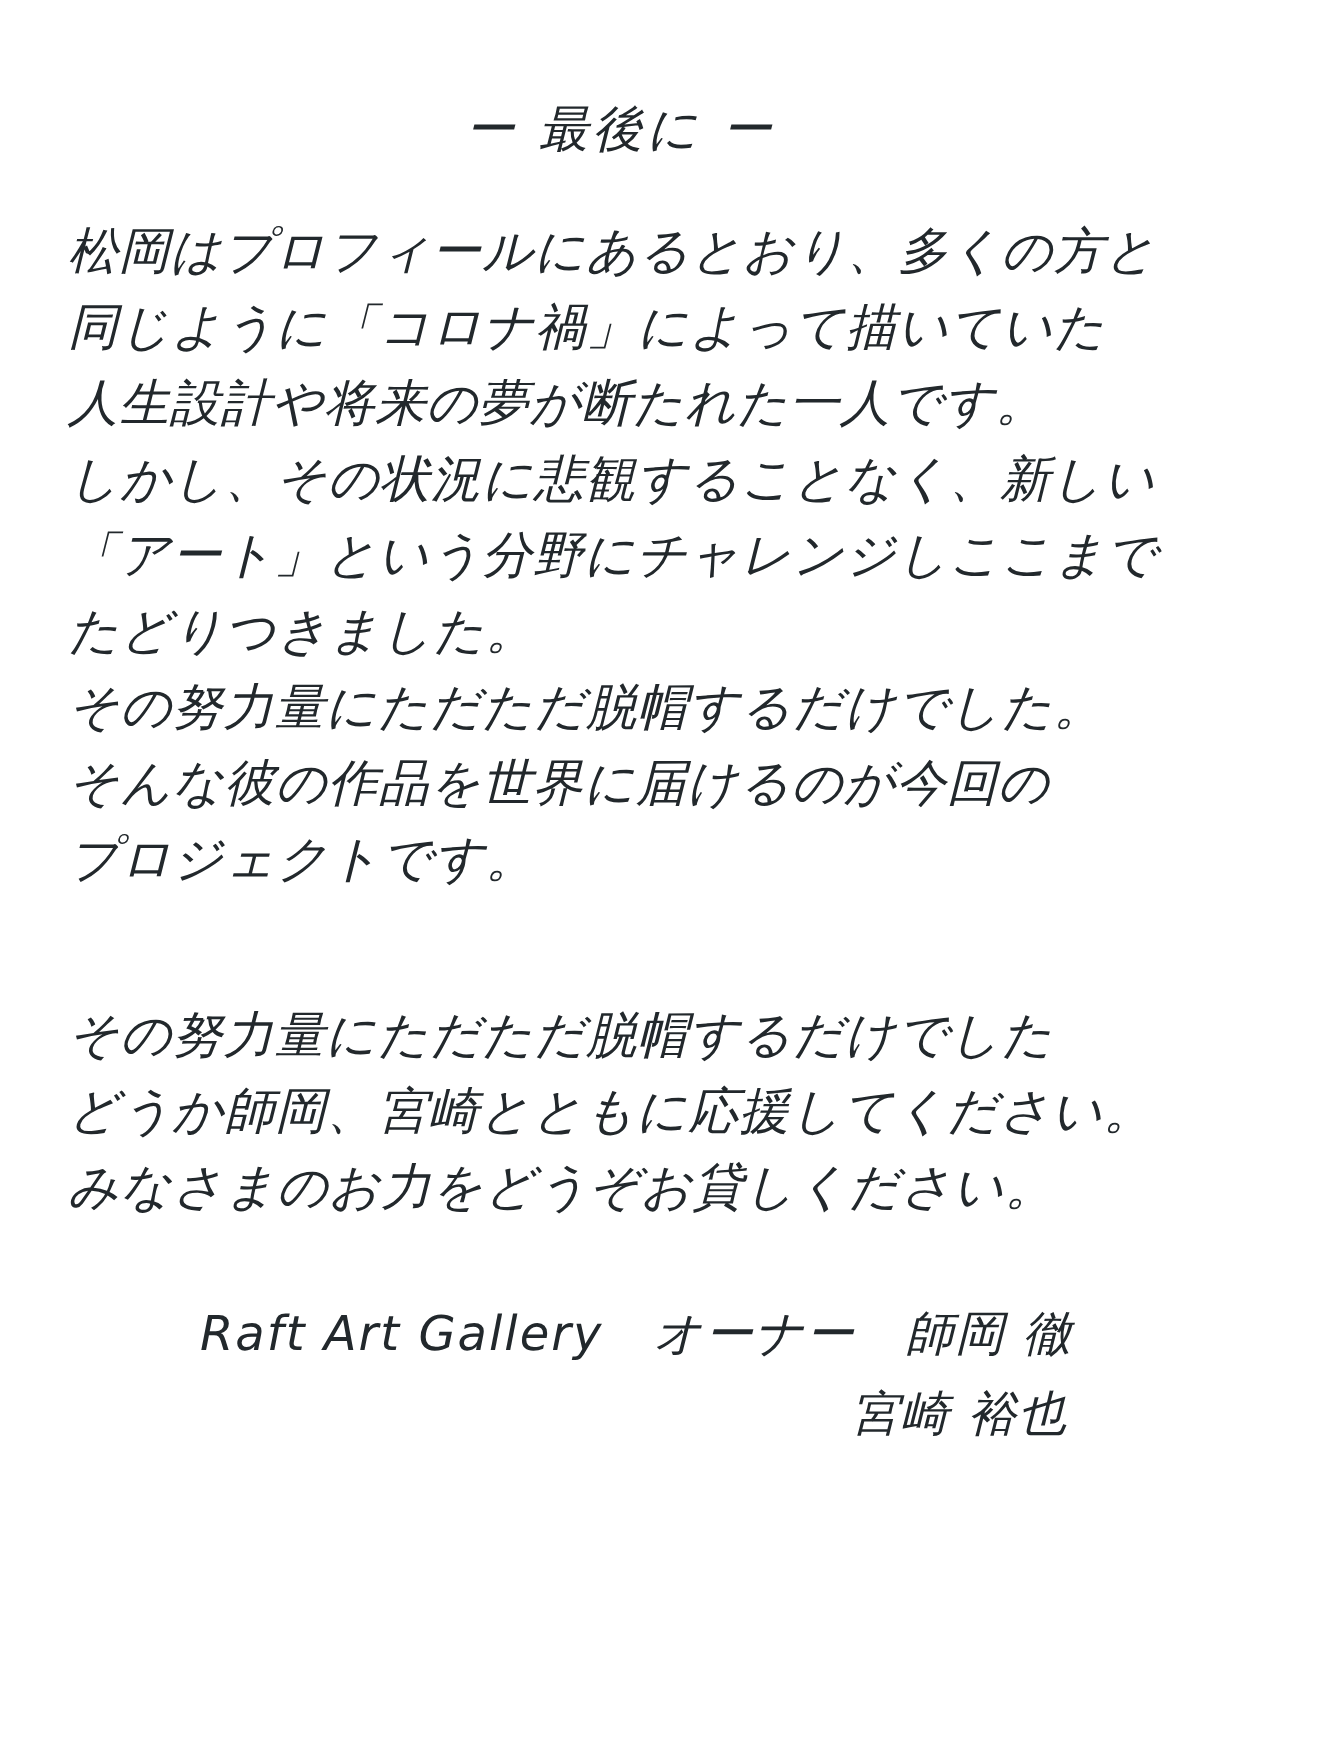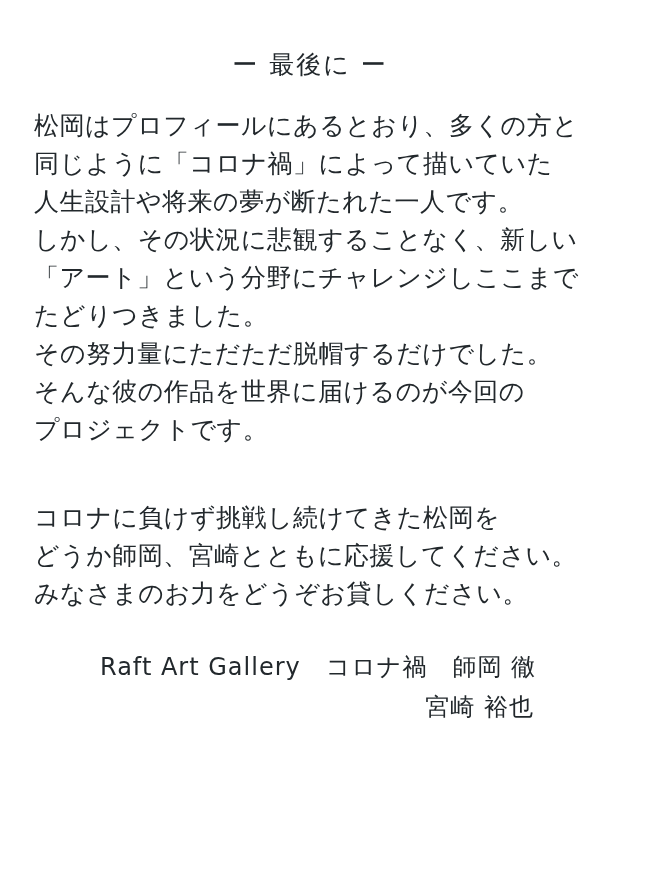--- a/index.html
+++ b/index.html
@@ -13,20 +13,21 @@
     font-family: "DejaVu Sans", "Liberation Sans", sans-serif;
     color: #2b2b2b;
     overflow: hidden;
   }
   .page {
     position: relative;
     width: 620px;
     height: 880px;
     box-sizing: border-box;
     padding: 38px 30px 20px 30px;
+    font-style: italic;
   }
   .doc-title {
     text-align: center;
     font-size: 25px;
     letter-spacing: 2px;
     color: #22282c;
     margin: 10px 0 26px 0;
     font-weight: 400;
   }
   .body-block {
@@ -74,22 +75,22 @@
 たどりつきました。
 その努力量にただただ脱帽するだけでした。
 そんな彼の作品を世界に届けるのが今回の
 プロジェクトです。</div>
 
   <div class="block-gap"></div>
 
 
   <div class="block-gap"></div>
 
-  <div class="body-block">コロナに負けず挑戦し続けてきた松岡を
+  <div class="body-block">その努力量にただただ脱帽するだけでした
 どうか師岡、宮崎とともに応援してください。
 みなさまのお力をどうぞお貸しください。</div>
 
   <div class="signature">
-    <div class="sig-line-1">Raft Art Gallery　コロナ禍　師岡 徹</div>
+    <div class="sig-line-1">Raft Art Gallery　オーナー　師岡 徹</div>
     <div class="sig-line-2">宮崎 裕也</div>
   </div>
 
 </div>
 
 </body></html>

